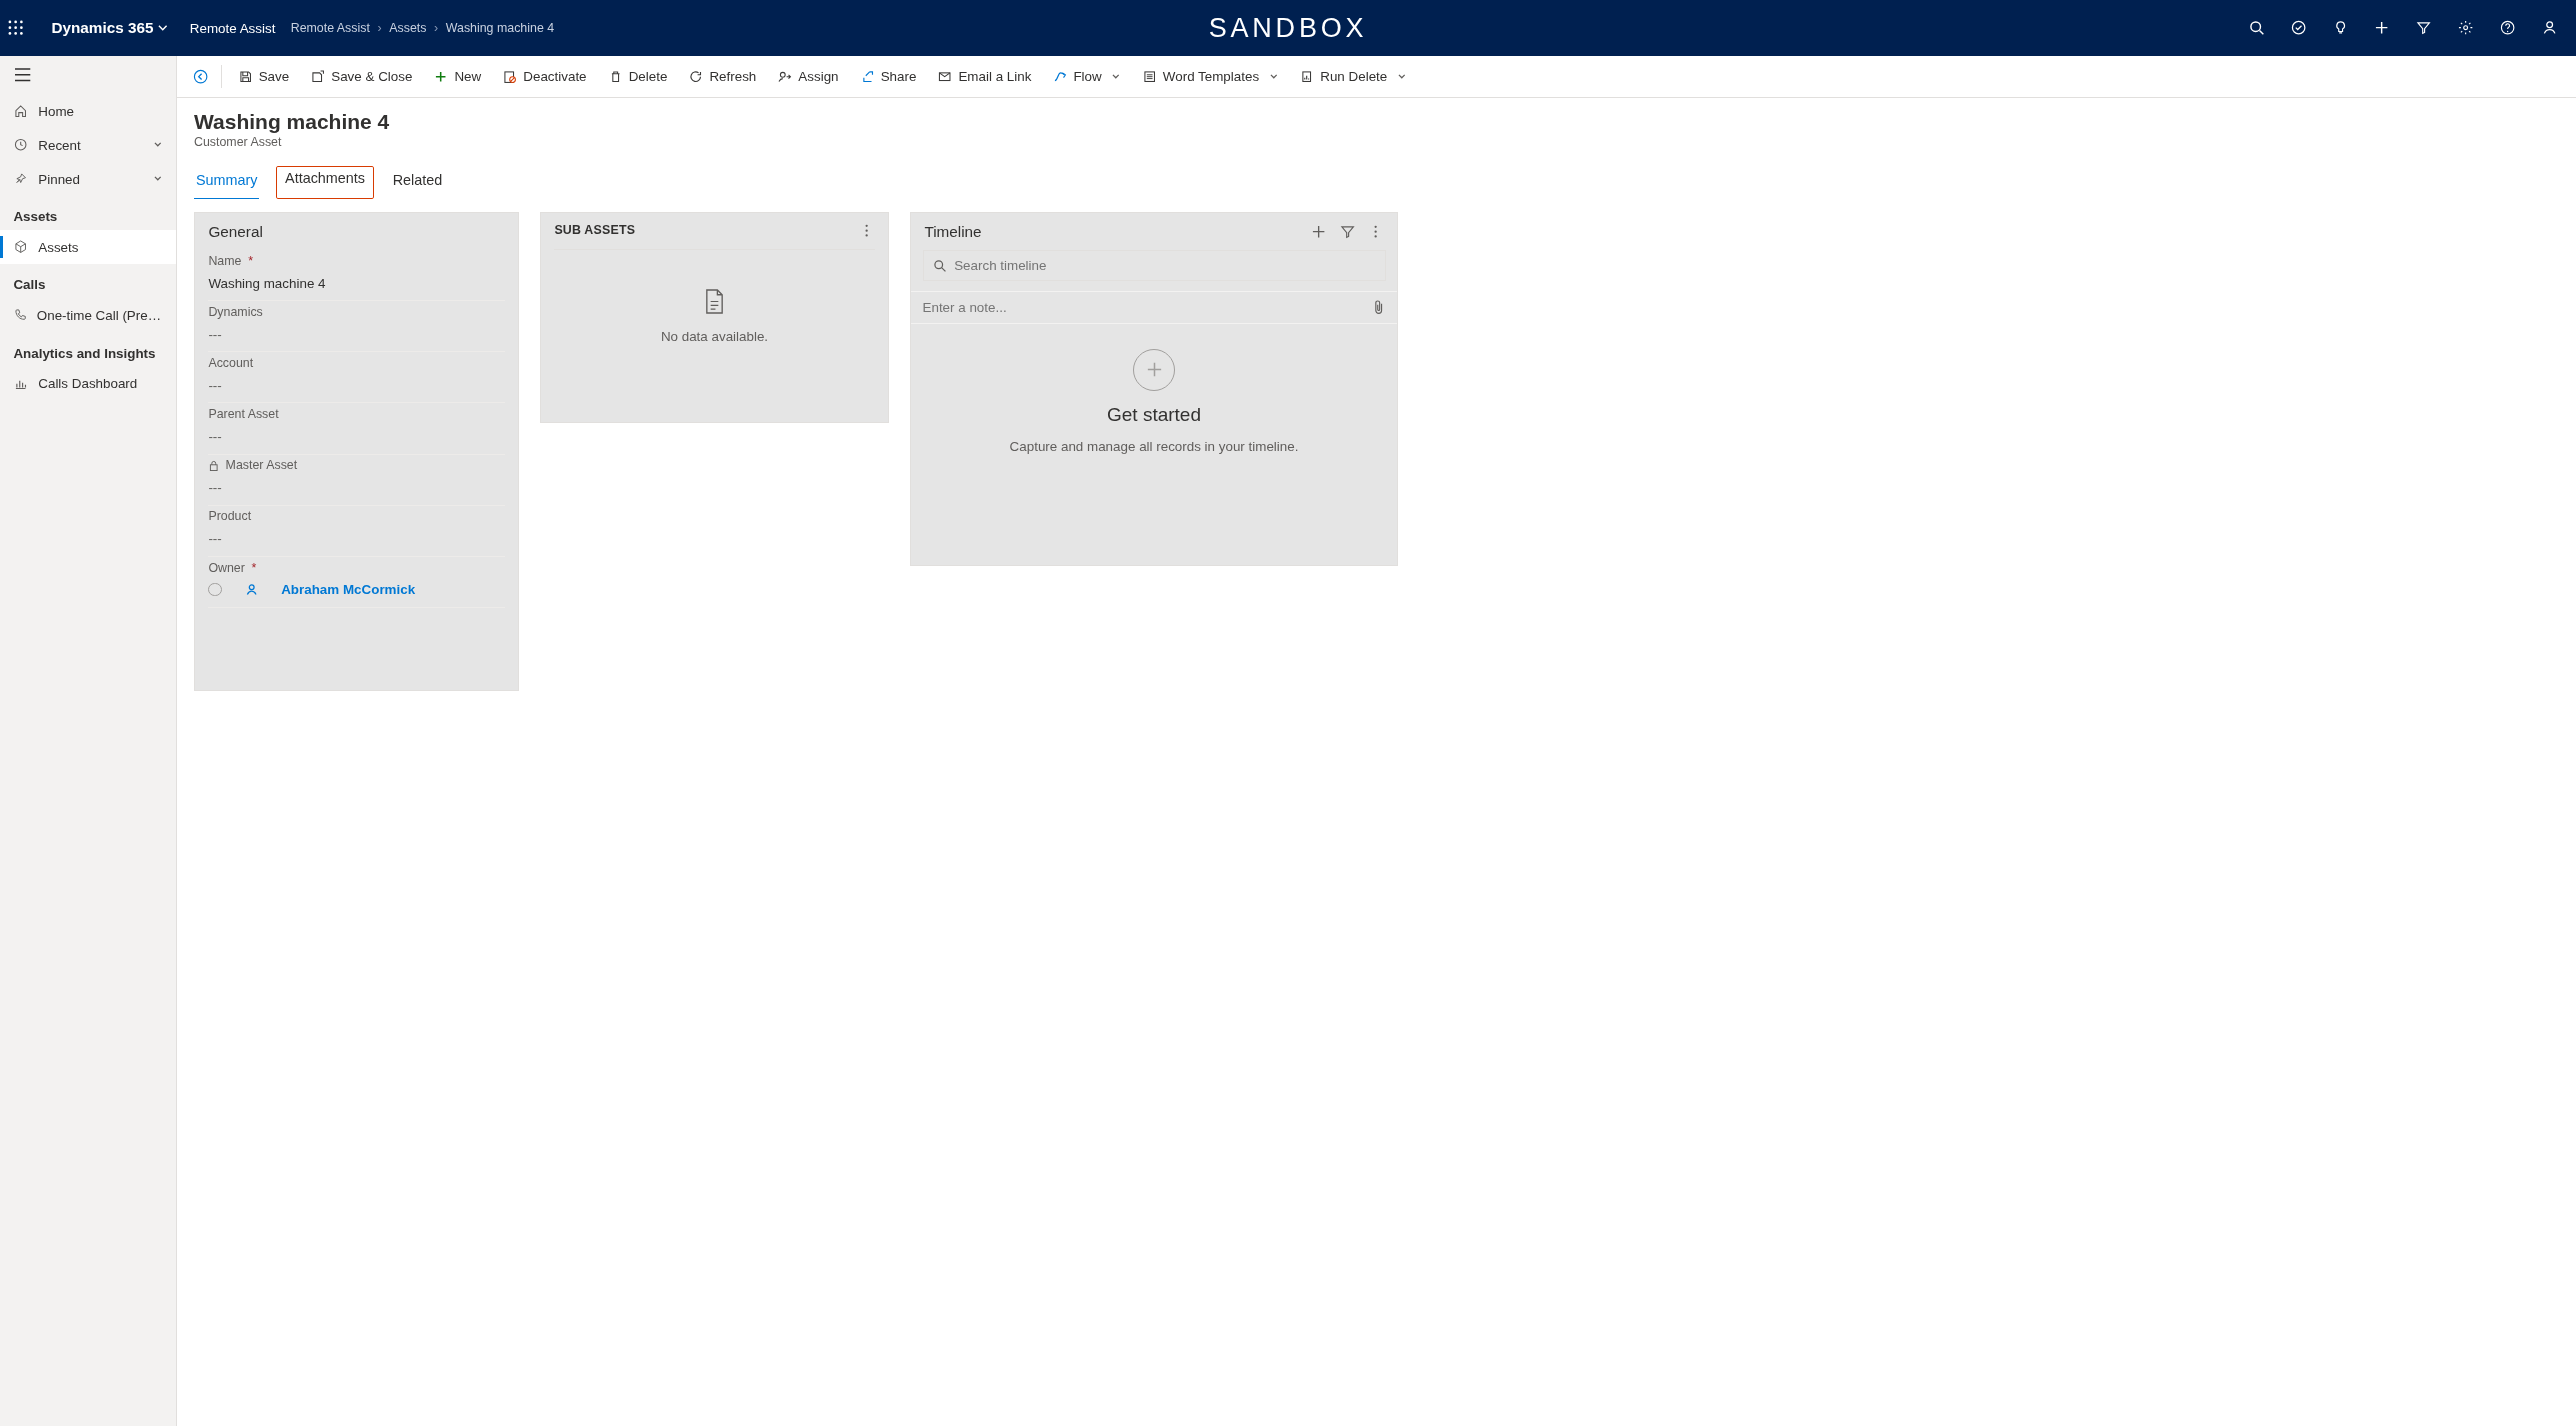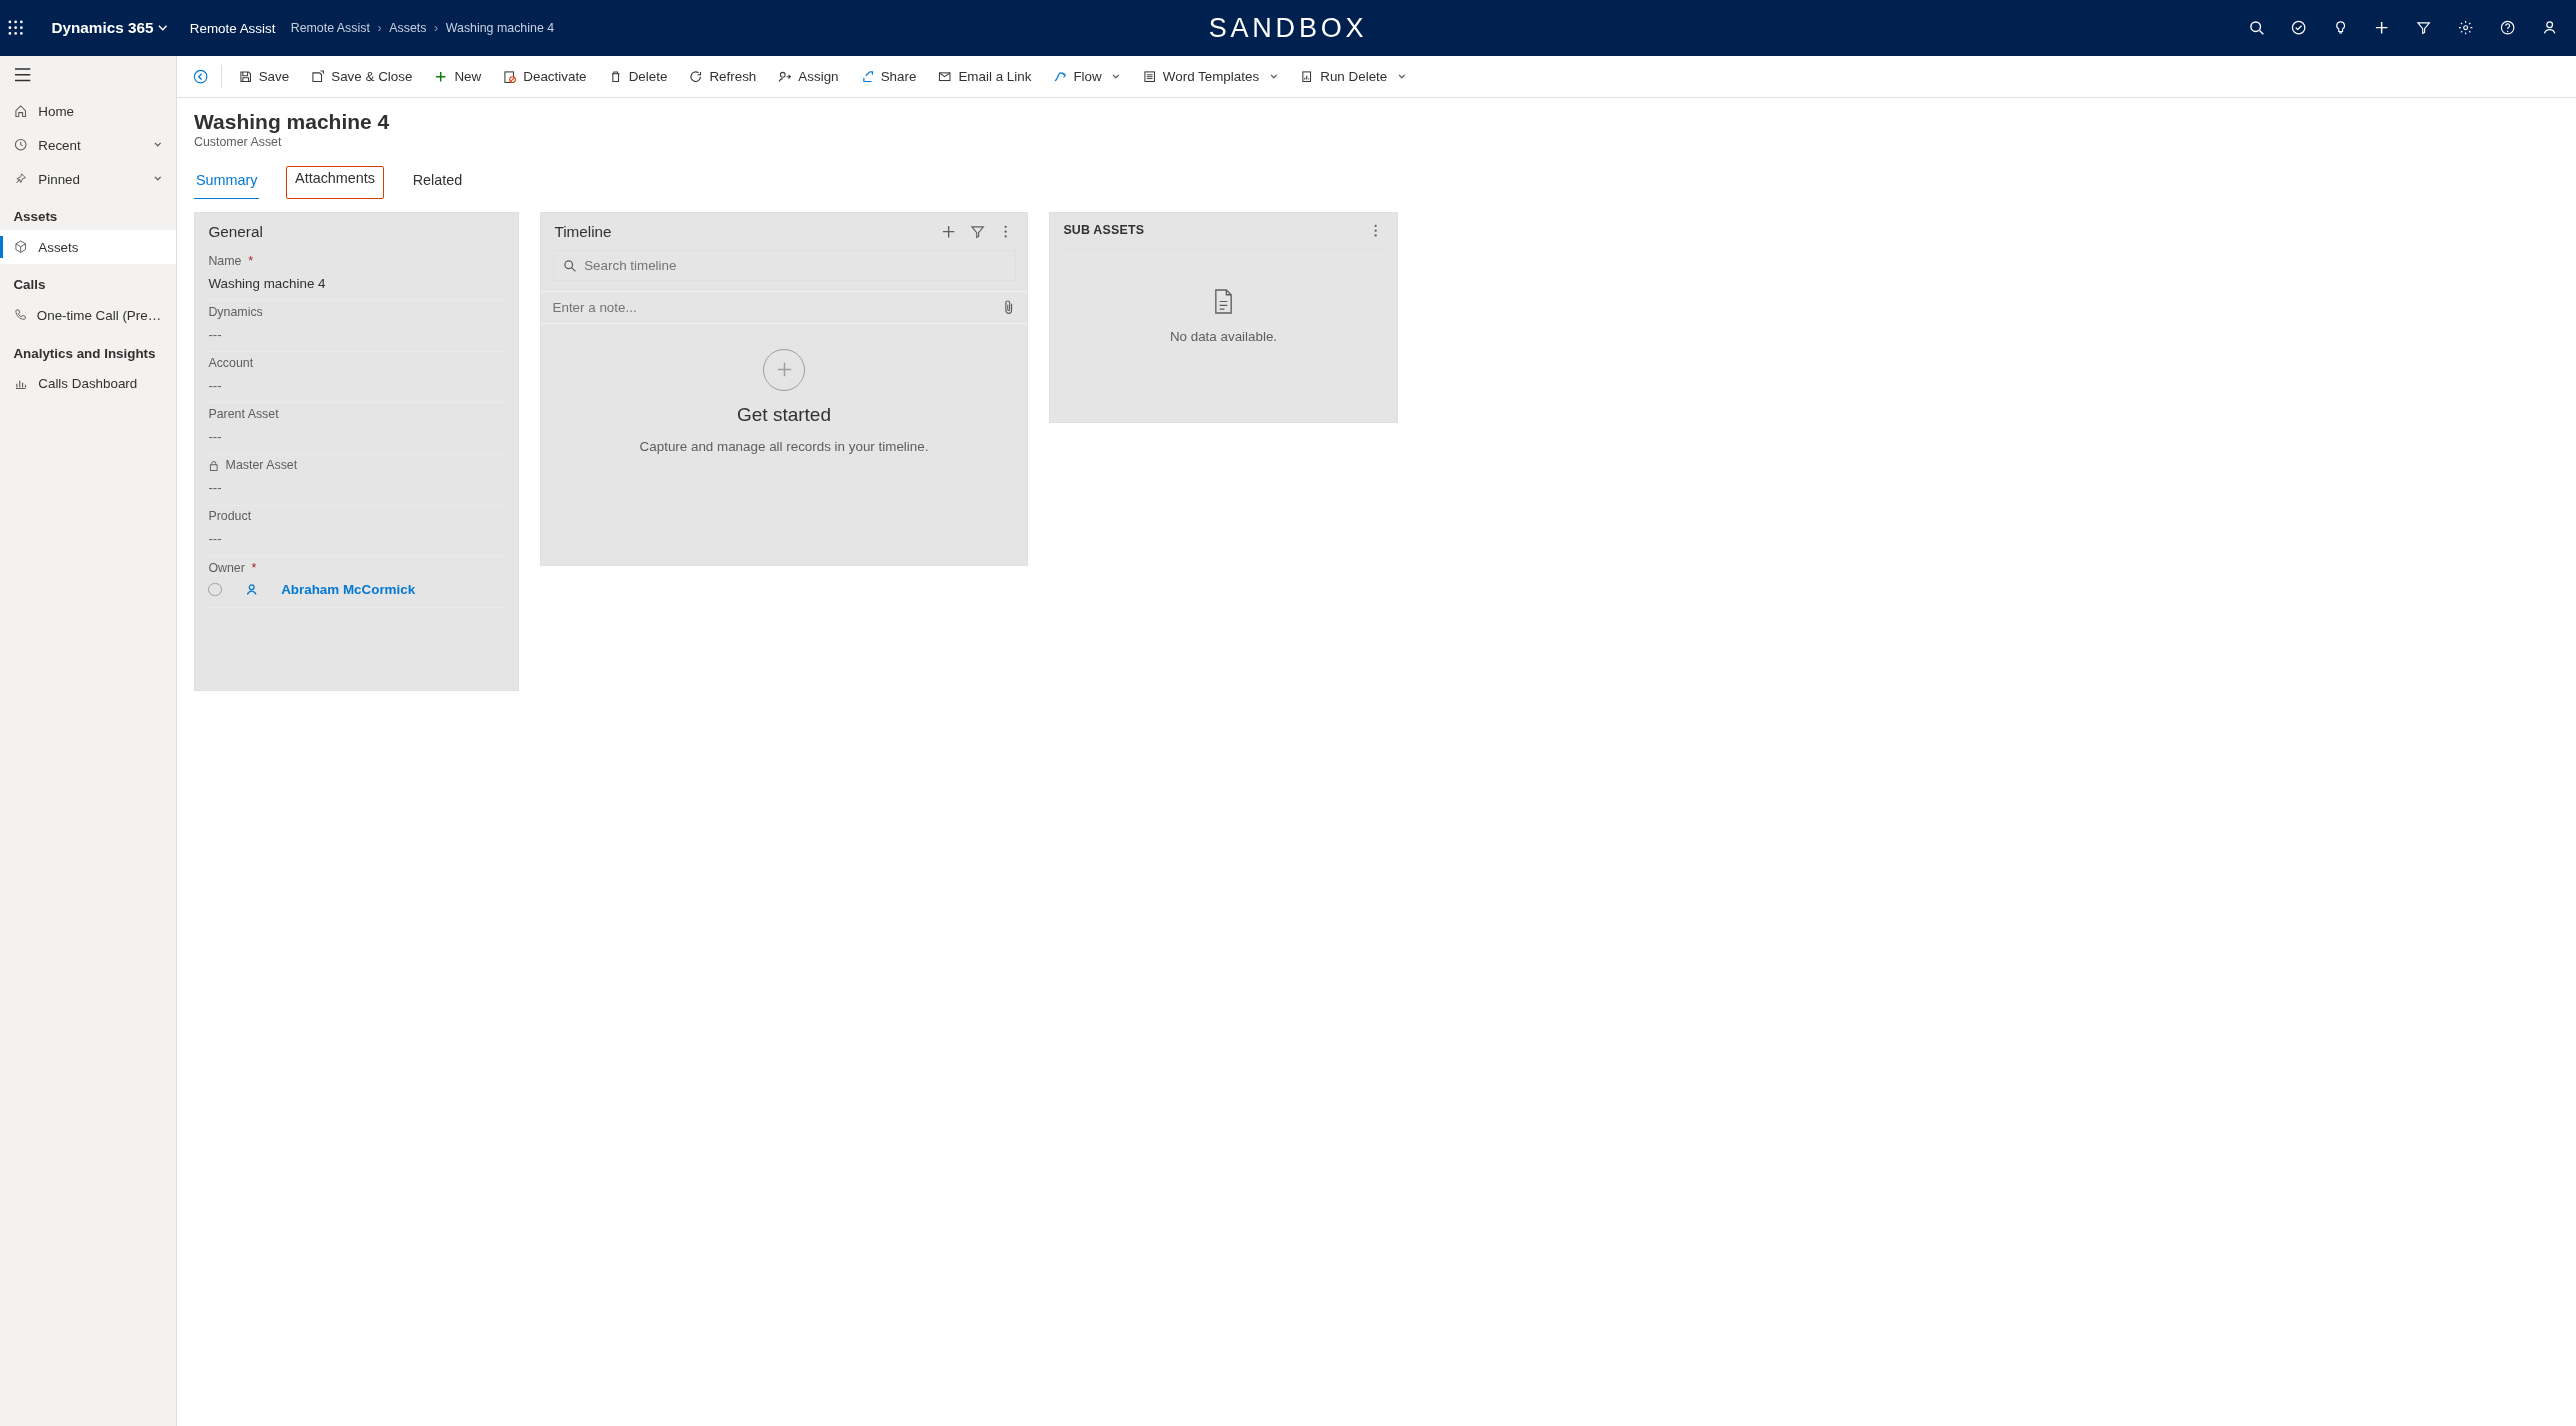--- a/index.html
+++ b/index.html
@@ -38,21 +38,21 @@
   .cmdbar .back { width: 31px; height: 31px; display:flex; align-items:center; justify-content:center; color:#0078d4; cursor:pointer; }
   .cmdbar .divider { width:1px; height:23px; background:#e1dfdd; margin:0 3.8px; }
   .cmd { height: 31px; padding: 0 9.6px; display:flex; align-items:center; gap:5.7px; cursor:pointer; color:#323130; font-size:13.4px; }
   .cmd .ci { display:inline-flex; width:15.3px; height:15.3px; align-items:center; justify-content:center; }
   .cmd .dd { margin-left:3.8px; font-size:10.5px; color:#605e5c; }
 
   .content { flex:1; padding: 11.5px 17px; overflow:auto; }
   .pagetitle { font-size: 21px; font-weight: 600; }
   .subtitle { font-size: 12.4px; color: #605e5c; margin-top: 1.9px; }
   
-  .tabs { display:flex; gap: 27px; margin-top: 17px; border-bottom: 0; }
+  .tabs { display:flex; gap: 17px; margin-top: 17px; border-bottom: 0; }
   .tab { padding: 5.7px 1.9px 9.6px; font-size: 14.4px; cursor:pointer; color:#323130; }
   .tab.active { color:#0078d4; border-bottom: 1.9px solid #0078d4; }
   .tab.highlight { border: 1.9px solid #d83b01; border-radius: 1.9px; padding: 2.9px 7.7px 7.7px; }
   
   .cols { display:flex; gap: 21px; margin-top: 13.4px; align-items:flex-start; }
   
   .card { border:1px solid #e1dfdd; background:#e5e5e5; }
   .card .chead { padding: 9.6px 13.4px; font-size: 15.3px; color:#323130; display:flex; align-items:center; }
   .card .chead .hicons { margin-left:auto; display:flex; gap:13.4px; color:#605e5c; }
   .card .chead .hicons span { cursor:pointer; }
@@ -436,73 +436,20 @@
                   <svg width="13.4" height="13.4" viewBox="0 0 14 14">
                     <circle cx="7" cy="4.5" r="2.5" stroke="#0078d4" stroke-width="1.3" fill="none"></circle>
                     <path d="M2.5 12c1-2.5 3-3.5 4.5-3.5s3.5 1 4.5 3.5" stroke="#0078d4" stroke-width="1.3" fill="none"></path>
                   </svg>
                 </span>
               <span>Abraham McCormick</span>
             </div>
           </div>
         </div>
 
-        <div class="card timeline">
-          <div class="chead">
-            <span>Timeline</span>
-            <div class="hicons">
-              <span>
-                  <svg width="15.3" height="15.3" viewBox="0 0 16 16">
-                    <path d="M8 2v12M2 8h12" stroke="#605e5c" stroke-width="1.4"></path>
-                  </svg>
-                </span>
-              <span>
-                  <svg width="15.3" height="15.3" viewBox="0 0 16 16">
-                    <path d="M2 3h12l-5 6v4l-2 1v-5z" stroke="#605e5c" stroke-width="1.2" fill="none"></path>
-                  </svg>
-                </span>
-              <span>
-                  <svg width="15.3" height="15.3" viewBox="0 0 16 16">
-                    <circle cx="8" cy="3" r="1.2" fill="#605e5c"></circle>
-                    <circle cx="8" cy="8" r="1.2" fill="#605e5c"></circle>
-                    <circle cx="8" cy="13" r="1.2" fill="#605e5c"></circle>
-                  </svg>
-                </span>
-            </div>
-          </div>
-          <div class="tsearch-wrap">
-            <div class="tsearch">
-              <span>
-                  <svg width="13.4" height="13.4" viewBox="0 0 14 14">
-                    <circle cx="6" cy="6" r="4" stroke="#605e5c" stroke-width="1.3" fill="none"></circle>
-                    <line x1="9" y1="9" x2="13" y2="13" stroke="#605e5c" stroke-width="1.3"></line>
-                  </svg>
-                </span>
-              <input placeholder="Search timeline" style="">
-            </div>
-          </div>
-          <div class="tnote">
-            <input style="color: rgb(96, 94, 92);" placeholder="Enter a note...">
-            <span>
-                <svg width="13.4" height="15.3" viewBox="0 0 14 16">
-                  <path d="M10 4v7a3 3 0 0 1-6 0V3a2 2 0 0 1 4 0v7a1 1 0 0 1-2 0V5" stroke="#605e5c" stroke-width="1.2" fill="none"></path>
-                </svg>
-              </span>
-          </div>
-          <div class="tempty">
-            <div class="bigplus">
-                <svg width="19" height="19" viewBox="0 0 20 20">
-                  <path d="M10 3v14M3 10h14" stroke="#a19f9d" stroke-width="1.6"></path>
-                </svg>
-              </div>
-            <div class="getstarted">Get started</div>
-            <div class="tsub">Capture and manage all records in your timeline.</div>
-          </div>
-        </div>
-
         <div class="card subassets">
           <div class="chead">
             <span>SUB ASSETS</span>
             <div class="hicons">
               <span>
                   <svg width="15.3" height="15.3" viewBox="0 0 16 16">
                     <circle cx="8" cy="3" r="1.2" fill="#605e5c"></circle>
                     <circle cx="8" cy="8" r="1.2" fill="#605e5c"></circle>
                     <circle cx="8" cy="13" r="1.2" fill="#605e5c"></circle>
                   </svg>
@@ -513,17 +460,70 @@
           <div class="sa-empty">
             <span class="doc-icon">
               <svg width="23" height="27" viewBox="0 0 24 28">
                   <path d="M4 2h11l5 5v19H4z M15 2v5h5" stroke="#605e5c" stroke-width="1.4" fill="none"></path>
                   <path d="M8 14h8M8 18h8M8 22h5" stroke="#605e5c" stroke-width="1.3"></path>
                 </svg>
             </span>
             <span>No data available.</span>
           </div>
         </div>
+
+        <div class="card timeline">
+          <div class="chead">
+            <span>Timeline</span>
+            <div class="hicons">
+              <span>
+                  <svg width="15.3" height="15.3" viewBox="0 0 16 16">
+                    <path d="M8 2v12M2 8h12" stroke="#605e5c" stroke-width="1.4"></path>
+                  </svg>
+                </span>
+              <span>
+                  <svg width="15.3" height="15.3" viewBox="0 0 16 16">
+                    <path d="M2 3h12l-5 6v4l-2 1v-5z" stroke="#605e5c" stroke-width="1.2" fill="none"></path>
+                  </svg>
+                </span>
+              <span>
+                  <svg width="15.3" height="15.3" viewBox="0 0 16 16">
+                    <circle cx="8" cy="3" r="1.2" fill="#605e5c"></circle>
+                    <circle cx="8" cy="8" r="1.2" fill="#605e5c"></circle>
+                    <circle cx="8" cy="13" r="1.2" fill="#605e5c"></circle>
+                  </svg>
+                </span>
+            </div>
+          </div>
+          <div class="tsearch-wrap">
+            <div class="tsearch">
+              <span>
+                  <svg width="13.4" height="13.4" viewBox="0 0 14 14">
+                    <circle cx="6" cy="6" r="4" stroke="#605e5c" stroke-width="1.3" fill="none"></circle>
+                    <line x1="9" y1="9" x2="13" y2="13" stroke="#605e5c" stroke-width="1.3"></line>
+                  </svg>
+                </span>
+              <input placeholder="Search timeline" style="">
+            </div>
+          </div>
+          <div class="tnote">
+            <input style="color: rgb(96, 94, 92);" placeholder="Enter a note...">
+            <span>
+                <svg width="13.4" height="15.3" viewBox="0 0 14 16">
+                  <path d="M10 4v7a3 3 0 0 1-6 0V3a2 2 0 0 1 4 0v7a1 1 0 0 1-2 0V5" stroke="#605e5c" stroke-width="1.2" fill="none"></path>
+                </svg>
+              </span>
+          </div>
+          <div class="tempty">
+            <div class="bigplus">
+                <svg width="19" height="19" viewBox="0 0 20 20">
+                  <path d="M10 3v14M3 10h14" stroke="#a19f9d" stroke-width="1.6"></path>
+                </svg>
+              </div>
+            <div class="getstarted">Get started</div>
+            <div class="tsub">Capture and manage all records in your timeline.</div>
+          </div>
+        </div>
       </div>
     </div>
   </div>
 </div>
 
 
 </body></html>

